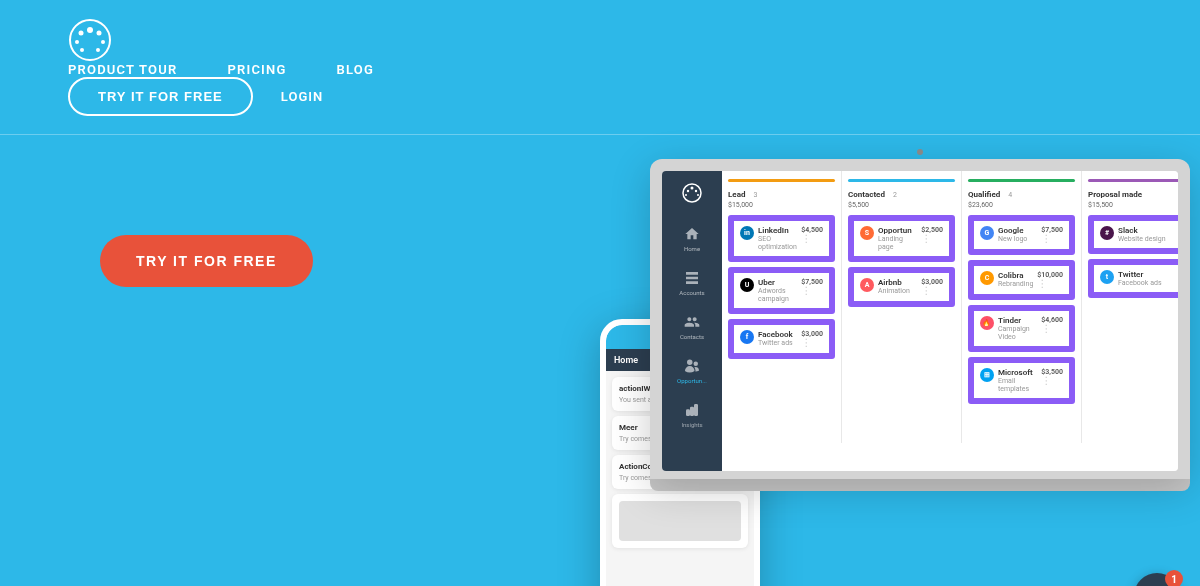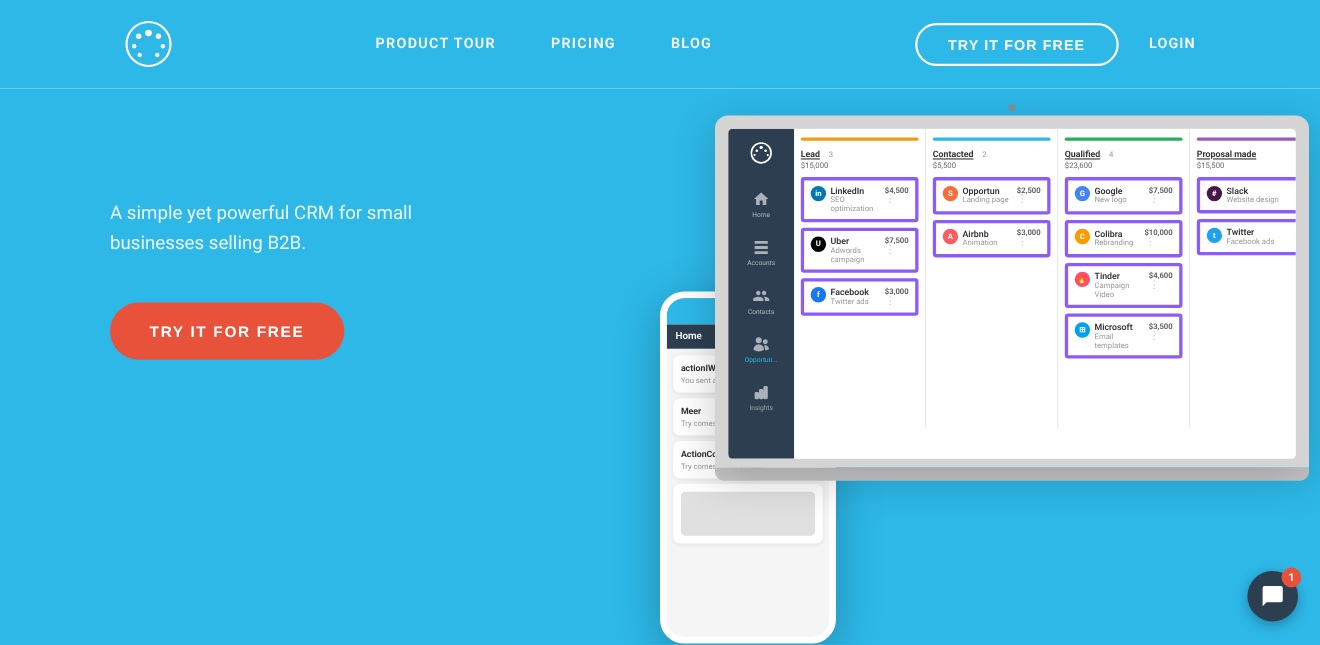--- a/index.html
+++ b/index.html
@@ -8,24 +8,25 @@
       background: #2db8e8;
       width: 1200px;
       height: 586px;
       overflow: hidden;
       position: relative;
     }
 
     
     .header {
       display: flex;
-      align-items: center;
+      align-items: flex-start;
       justify-content: space-between;
-      padding: 18px 113px;
+      padding: 18px 68px;
       border-bottom: 1px solid rgba(255,255,255,0.3);
+      flex-direction: column;
     }
     .logo-area {
       display: flex;
       align-items: center;
       gap: 8px;
     }
     .logo-icon {
       width: 44px;
       height: 44px;
     }
@@ -224,21 +225,20 @@
       flex: 1;
       border-right: 1px solid #e8e8e8;
       padding: 8px 6px;
       min-width: 120px;
     }
     .col-header {
       font-size: 8px;
       font-weight: 700;
       color: #333;
       margin-bottom: 2px;
-      text-decoration: underline;
     }
     .col-amount {
       font-size: 7px;
       color: #666;
       margin-bottom: 6px;
     }
     .col-count {
       font-size: 7px;
       color: #999;
       margin-left: 4px;
@@ -248,21 +248,21 @@
       border-radius: 2px;
       margin-bottom: 8px;
     }
     .col-lead .col-top { background: #f39c12; }
     .col-contacted .col-top { background: #2db8e8; }
     .col-qualified .col-top { background: #27ae60; }
     .col-proposal .col-top { background: #9b59b6; }
 
     .deal-card {
       background: white;
-      border: 3px solid #8b5cf6;
+      border: 6px solid #8b5cf6;
       border-radius: 3px;
       padding: 5px 6px;
       margin-bottom: 5px;
       display: flex;
       align-items: flex-start;
       gap: 4px;
     }
     .deal-icon {
       width: 14px;
       height: 14px;
@@ -413,21 +413,20 @@
     <a href="#">BLOG</a>
   </nav>
   <div class="nav-right">
     <button class="try-free-btn-header">TRY IT FOR FREE</button>
     <a href="#" class="login-link">LOGIN</a>
   </div>
 </header>
 
 <section class="hero">
   <div class="hero-text">
-    <p class="hero-subtext">A simple yet powerful CRM for small businesses selling B2B.</p>
     <button class="try-free-btn-hero">TRY IT FOR FREE</button>
   </div>
 
   <div class="devices">
 
     <div class="phone">
       <div class="phone-screen">
         <div class="phone-status">
           <span>9:41</span>
         </div>

